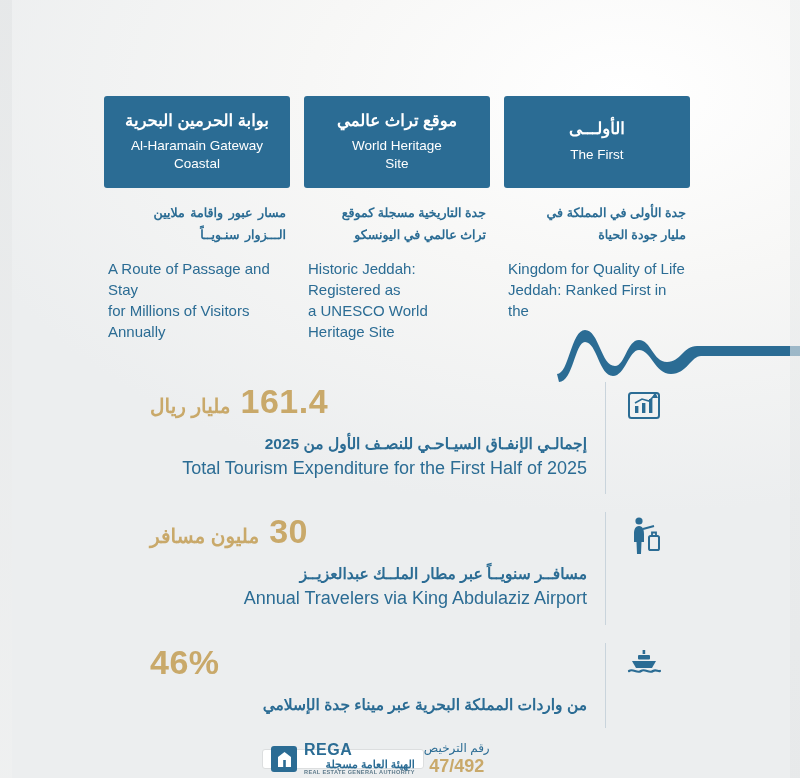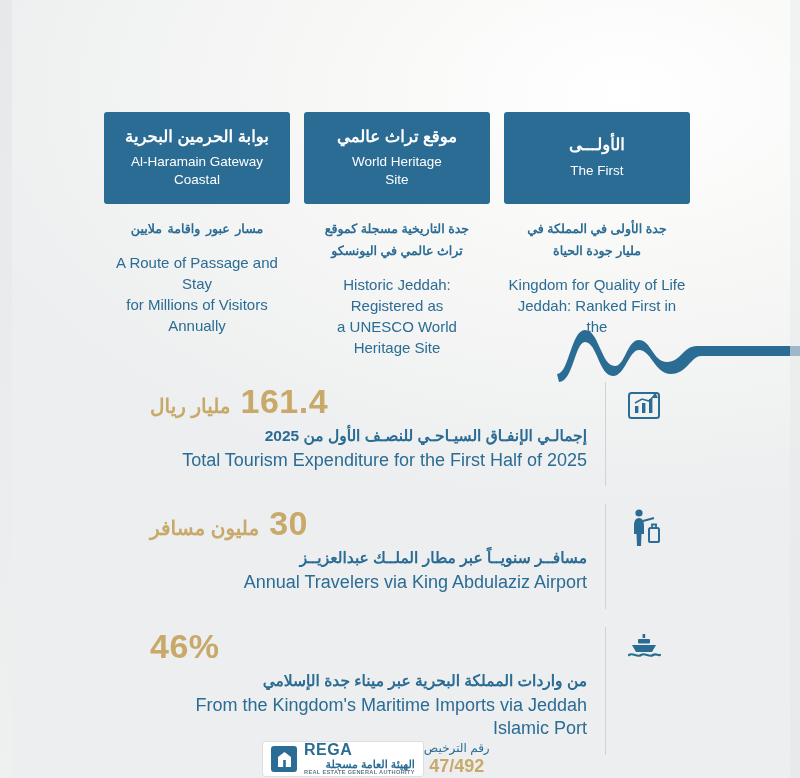--- a/index.html
+++ b/index.html
@@ -25,21 +25,21 @@
   .page::after {
     content: "";
     position: absolute; right: 0; top: 0; width: 10px; height: 100%;
     background: linear-gradient(180deg, #eceeee, #e4e6e7);
     opacity: .6;
   }
 
   
   .cards {
     position: absolute;
-    left: 104px; top: 112px;
+    left: 104px; top: 96px;
     width: 592px;
     display: flex;
     gap: 14px;
   }
   .card { width: 186px; }
   .card-head {
     background: #2b6c94;
     color: #fff;
     border-radius: 3px;
     padding: 12px 8px 14px 8px;
@@ -53,21 +53,21 @@
     font-weight: bold;
     letter-spacing: .2px;
     line-height: 1.25;
     margin-bottom: 7px;
   }
   .card-head .en {
     font-size: 13.5px;
     line-height: 1.3;
     font-weight: 500;
   }
-  .card-body { padding: 14px 4px 0 4px; text-align: center; }
+  .card-body { padding: 14px 4px 0 4px; }
   .card-body .ar {
     direction: rtl;
     color: #2b6c94;
     font-size: 12.6px;
     font-weight: bold;
     line-height: 1.75;
     letter-spacing: .3px;
   }
   .card-body .en {
     color: #2b6c94;
@@ -121,21 +121,21 @@
     color: #c9a96a;
     font-size: 20px;
     font-weight: bold;
     direction: rtl;
   }
   .stat-ar {
     direction: rtl;
     color: #2b6c94;
     font-size: 15.5px;
     font-weight: bold;
-    margin-top: 6px;
+    margin-top: 14px;
     letter-spacing: .4px;
   }
   .stat-en {
     color: #2b6c94;
     font-size: 18px;
     margin-top: 4px;
     line-height: 1.3;
   }
   .stat-icon {
     width: 64px;
@@ -155,21 +155,21 @@
     align-items: center;
   }
   .rega {
     display: flex;
     align-items: center;
     gap: 7px;
     background: #ffffff;
     border: 1px solid #dcdedf;
     border-radius: 3px;
     padding: 4px 8px;
-    height: 36px;
+    height: 20px;
   }
   .rega-mark {
     width: 26px; height: 26px;
     background: #2b6c94;
     border-radius: 3px;
     display: flex; align-items: center; justify-content: center;
   }
   .rega-txt { line-height: 1.05; }
   .rega-en-top {
     color: #2b6c94; font-weight: bold; font-size: 16px; letter-spacing: .5px;
@@ -201,20 +201,21 @@
       <div class="card-head">
         <div class="ar">بوابة الحرمين البحرية</div>
         <div class="en">
           <span class="ml-line">Al-Haramain Gateway</span>
           <span class="ml-line">Coastal</span>
         </div>
       </div>
       <div class="card-body">
         <div class="ar stretch">
           <span class="ml-line">مسار عبور واقامة ملايين</span>
+          <span class="ml-line">الـــزوار سنـويــاً</span>
         </div>
         <div class="en">
           <span class="ml-line">A Route of Passage and Stay</span>
           <span class="ml-line">for Millions of Visitors Annually</span>
         </div>
       </div>
     </div>
 
     <div class="card">
       <div class="card-head">
@@ -305,24 +306,20 @@
         </svg>
       </div>
     </div>
 
     <div class="stat">
       <div class="stat-text">
         <div class="stat-num-row">
           <span class="stat-num">46%</span>
         </div>
         <div class="stat-ar">من واردات المملكة البحرية عبر ميناء جدة الإسلامي</div>
-        <div class="stat-en">
-          <span class="ml-line">From the Kingdom's Maritime Imports via Jeddah</span>
-          <span class="ml-line">Islamic Port</span>
-        </div>
       </div>
       <div class="stat-icon">
         <svg width="36" height="30" viewBox="0 0 36 30" xmlns="http://www.w3.org/2000/svg">
           <path d="M6 14 L 30 14 L 26 21 L 10 21 Z" fill="#2b6c94"></path>
           <rect x="12" y="8" width="12" height="4.6" rx="1" fill="#2b6c94"></rect>
           <rect x="16.6" y="3" width="2.6" height="4" fill="#2b6c94"></rect>
           <path d="M3 24 C 7 21, 11 27, 15 24 C 19 21, 23 27, 27 24 C 30 21.8, 32 25, 34 24" fill="none" stroke="#2b6c94" stroke-width="2.2" stroke-linecap="round"></path>
         </svg>
       </div>
     </div>

